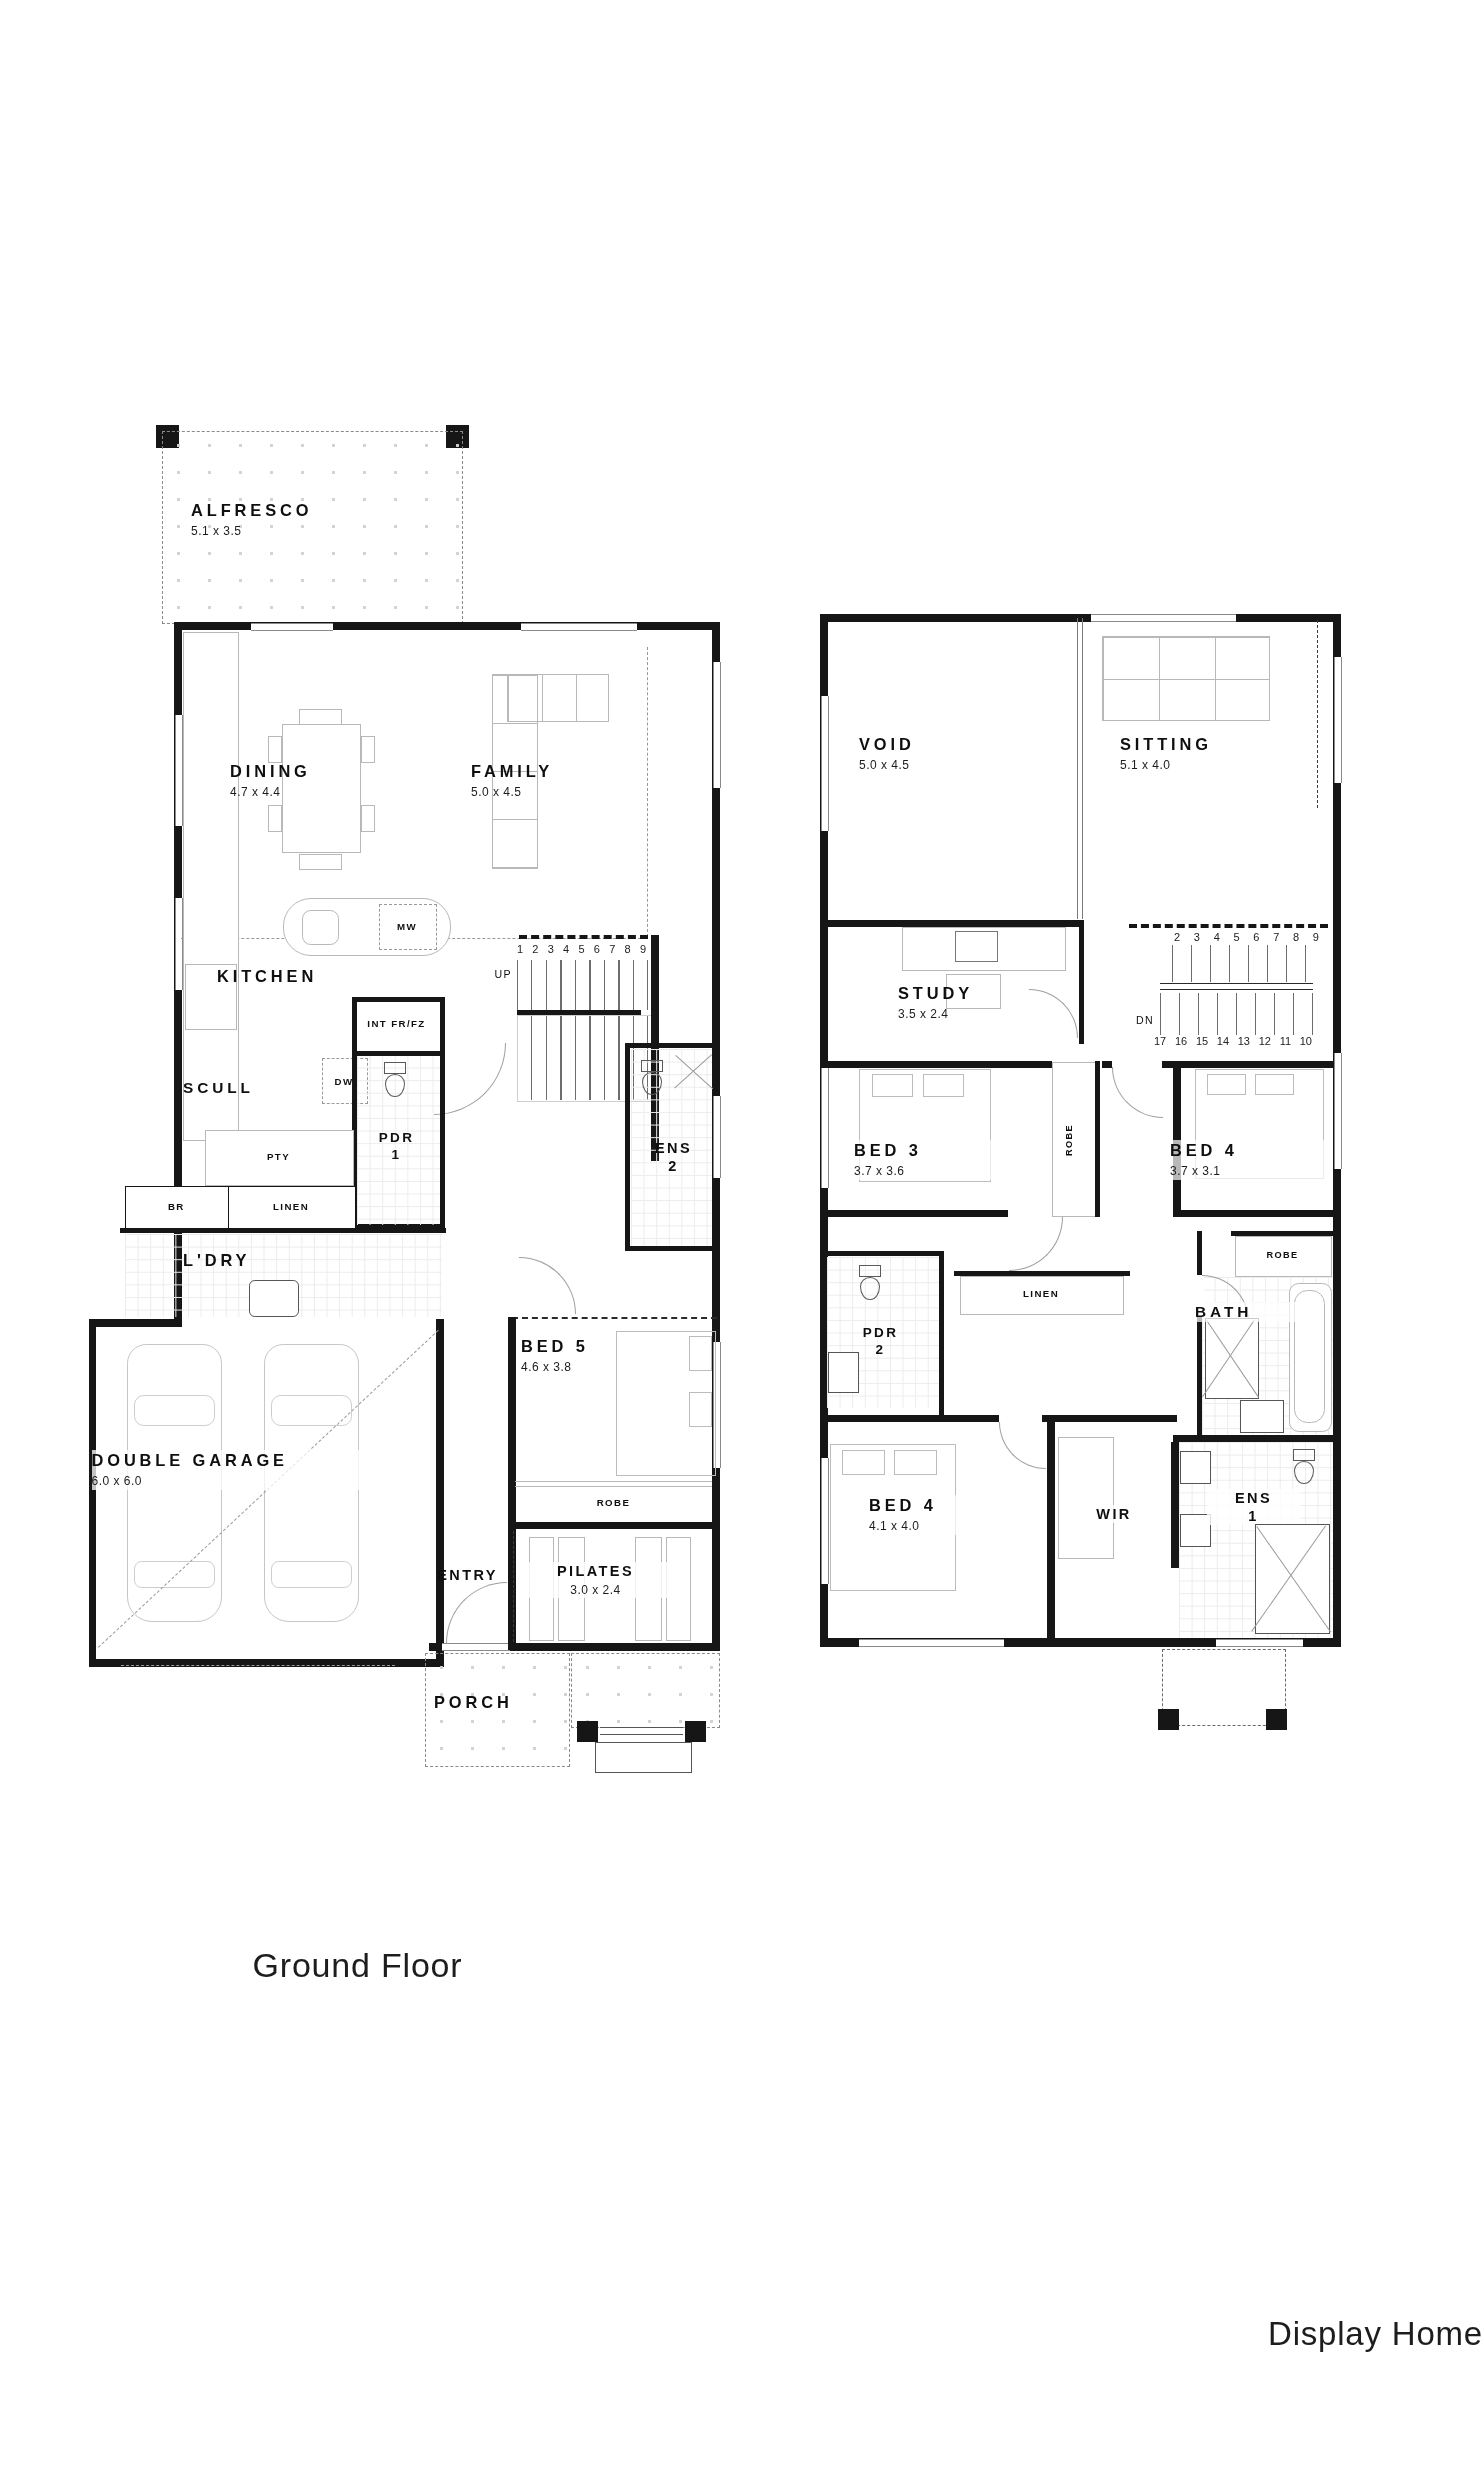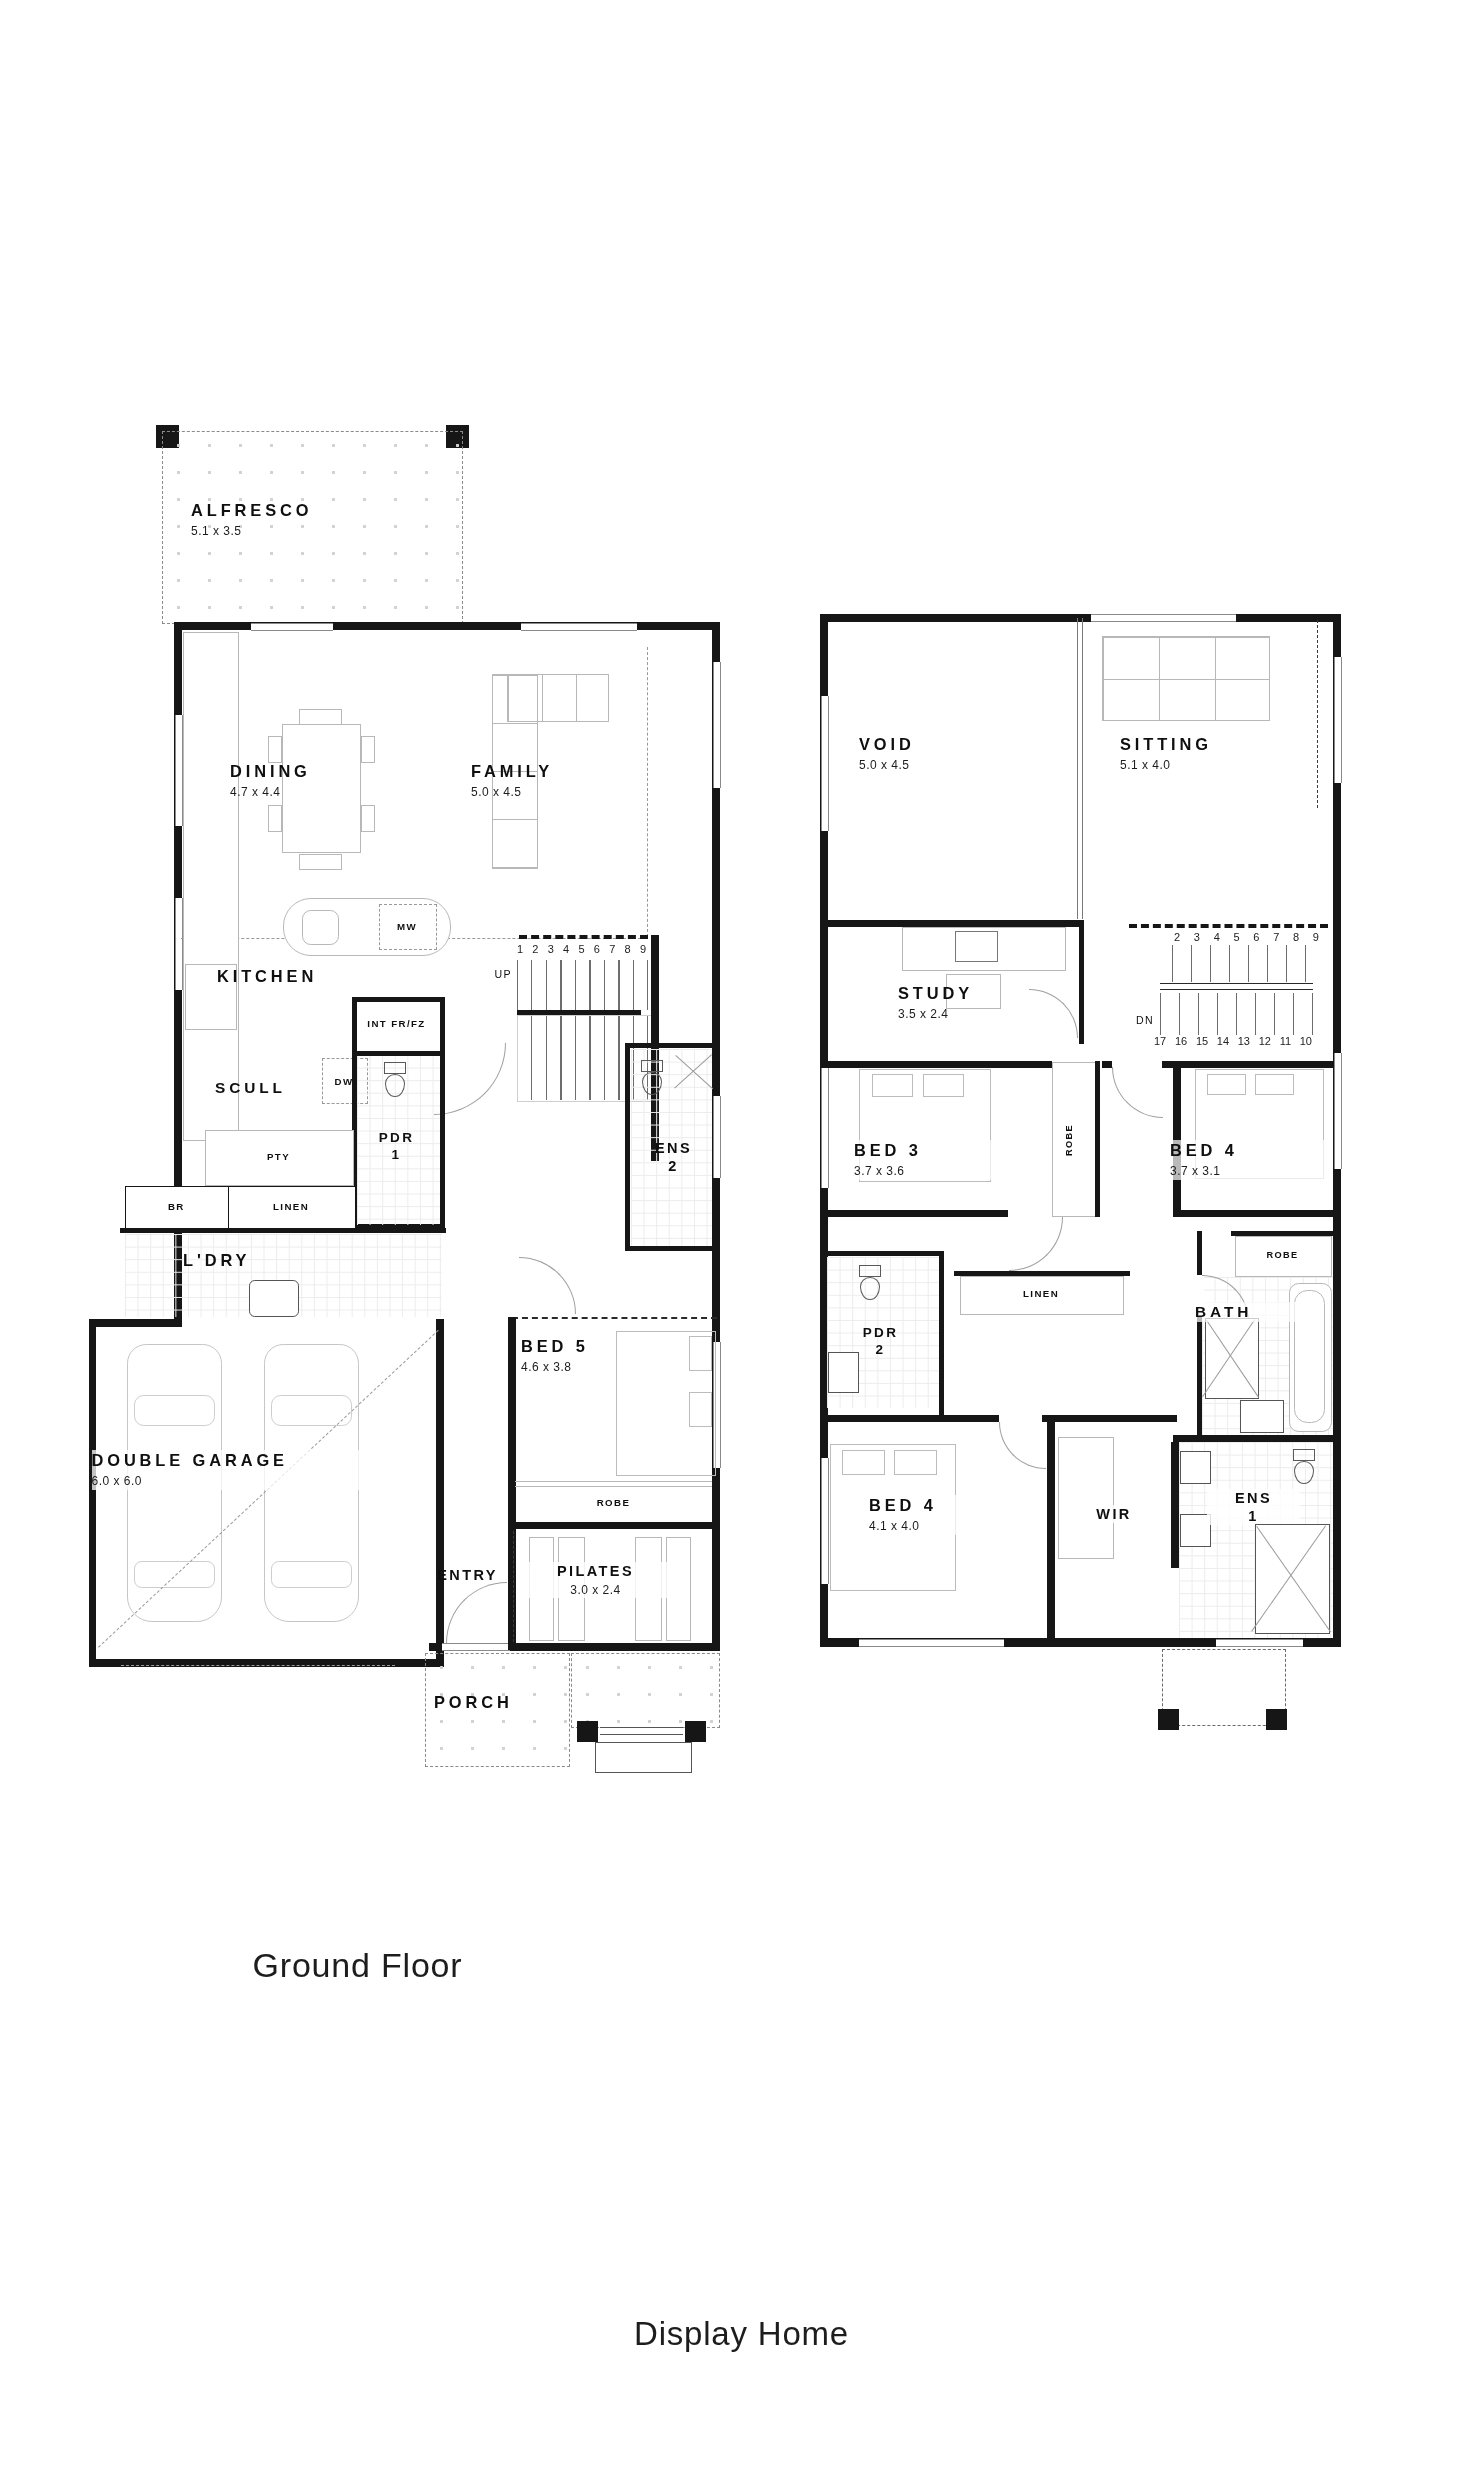--- a/index.html
+++ b/index.html
@@ -38,21 +38,21 @@
   .diag{position:absolute;background:#9a9a9a;height:1.2px;transform-origin:0 0;}
   .vert{writing-mode:vertical-rl;transform:rotate(180deg);}
   .car{position:absolute;border:1.2px solid #c6c6c6;border-radius:19.3px 19.3px 25px 25px;}
   .car::before{content:"";position:absolute;left:5.8px;right:5.8px;top:50px;height:29px;border:1px solid #cecece;border-radius:9.7px;}
   .car::after{content:"";position:absolute;left:5.8px;right:5.8px;bottom:33px;height:25px;border:1px solid #cecece;border-radius:7.7px;}
   .bed{position:absolute;border:1.2px solid #bcbcbc;}
   .pillow{position:absolute;border:1px solid #bcbcbc;}
   .sofa{position:absolute;border:1px solid #b8b8b8;}
   .floor-cap{position:absolute;font-size:34px;font-weight:400;color:#1d1d1d;letter-spacing:0.8px;text-align:center;}
   .floor-cap sup{font-size:18.3px;letter-spacing:0;}
-  .footer-cap{position:absolute;font-size:33px;font-weight:400;color:#1d1d1d;letter-spacing:0.8px;text-align:center;}
+  .footer-cap{position:absolute;font-size:33px;font-weight:400;color:#1d1d1d;letter-spacing:0.8px;text-align:right;}
   .rail{position:absolute;border-top:1.9px solid #2a2a2a;border-bottom:1.9px solid #2a2a2a;height:4.8px;}
 </style>
 </head>
 <body>
 
 <div class="canvas">
 
   <div class="plan" id="ground" style="left:106px;top:425px;width:637px;height:1371px;">
 
     <div class="post" style="left:50px;top:0;width:23px;height:23px;"></div>
@@ -85,21 +85,21 @@
     <div class="thindash-h" style="left:75px;top:513px;width:465px;"></div>
     <div class="dashline-v" style="left:541px;top:222px;height:290px;border-left:1.2px dashed #999;"></div>
 
     <div class="g" style="left:77px;top:207px;width:54px;height:507px;"></div>
     <div class="g" style="left:79px;top:539px;width:50px;height:64px;"></div>
     <div class="g" style="left:177px;top:473px;width:166px;height:56px;border-radius:28px;"></div>
     <div class="g" style="left:196px;top:485px;width:35px;height:33px;border-radius:8.7px;"></div>
     <div class="dash" style="left:273px;top:479px;width:56px;height:44px;border-color:#9a9a9a;"></div>
     <div class="slabel" style="left:273px;top:496px;width:56px;">MW</div>
     <div class="rlabel" style="left:111px;top:541px;width:193px;">KITCHEN</div>
-    <div class="rlabel" style="left:77px;top:653px;width:154px;font-size:15.4px;padding-left:32px;">SCULL</div>
+    <div class="rlabel" style="left:77px;top:653px;width:154px;font-size:15.4px;">SCULL</div>
     <div class="dash" style="left:216px;top:633px;width:44px;height:44px;border-color:#9a9a9a;"></div>
     <div class="slabel" style="left:216px;top:651px;width:44px;">DW</div>
 
     <div class="g" style="left:176px;top:299px;width:77px;height:127px;"></div>
     <div class="g" style="left:162px;top:311px;width:11.6px;height:25px;"></div>
     <div class="g" style="left:162px;top:380px;width:11.6px;height:25px;"></div>
     <div class="g" style="left:255px;top:311px;width:11.6px;height:25px;"></div>
     <div class="g" style="left:255px;top:380px;width:11.6px;height:25px;"></div>
     <div class="g" style="left:193px;top:284px;width:41px;height:13.5px;"></div>
     <div class="g" style="left:193px;top:429px;width:41px;height:13.5px;"></div>

